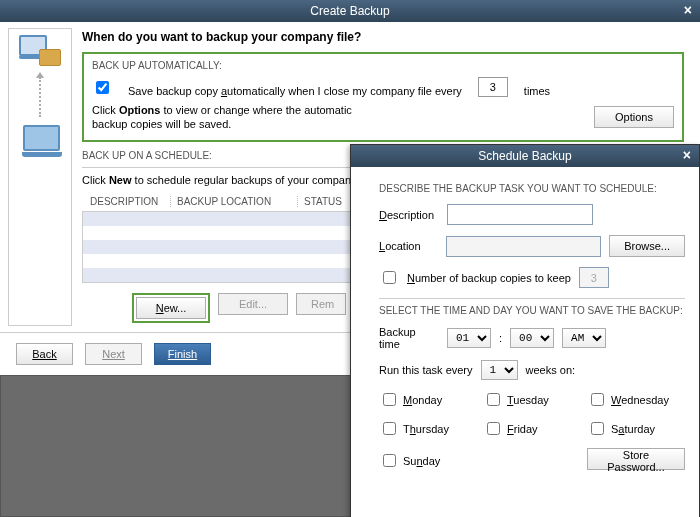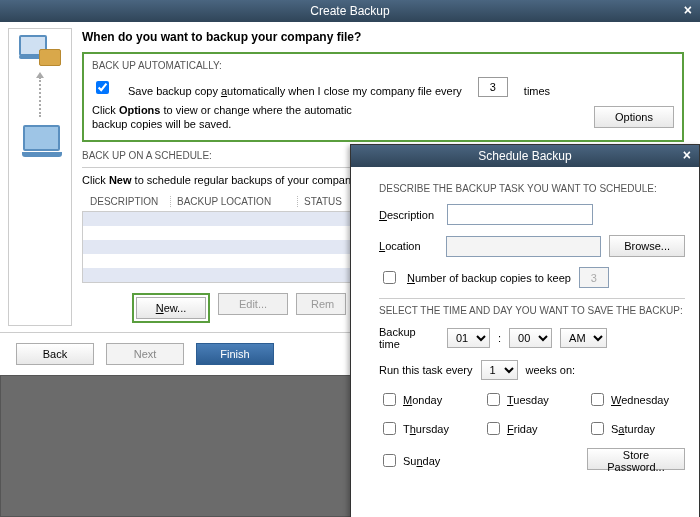--- a/index.html
+++ b/index.html
@@ -212,25 +212,26 @@
   background: #f1f1f1;
 }
 .footer-bar {
   border-top: 1px solid #ccc;
   padding: 10px 16px;
   display: flex;
   gap: 12px;
   background: #fff;
 }
 .footer-btn {
-  width: 78px;
+  width: 57px;
   height: 22px;
   font-size: 11px;
   border: 1px solid #adadad;
   background: linear-gradient(#fff, #e8e8e8);
+  text-decoration: underline;
 }
 .footer-btn.gray { color: #888; background:#f3f3f3; }
 .footer-btn.primary {
   background: linear-gradient(#4a7fb8, #2c5d92);
   color: #fff;
   border-color: #2c5d92;
 }
 .darkstrip {
   height: 140px;
   background: #6b6b6b;
@@ -270,20 +271,21 @@
   border: 1px solid #8a9eb5;
   height: 17px;
   font-size: 11px;
 }
 .sel {
   border: 1px solid #adadad;
   background: linear-gradient(#fff,#eee);
   height: 20px;
   font-size: 11px;
   padding: 0 4px;
+  font-family: Liberation Mono, monospace;
 }
 .days {
   display: grid;
   grid-template-columns: 1fr 1fr 1fr;
   gap: 10px 6px;
   margin-top: 4px;
 }
 .day {
   display: flex;
   align-items: center;

